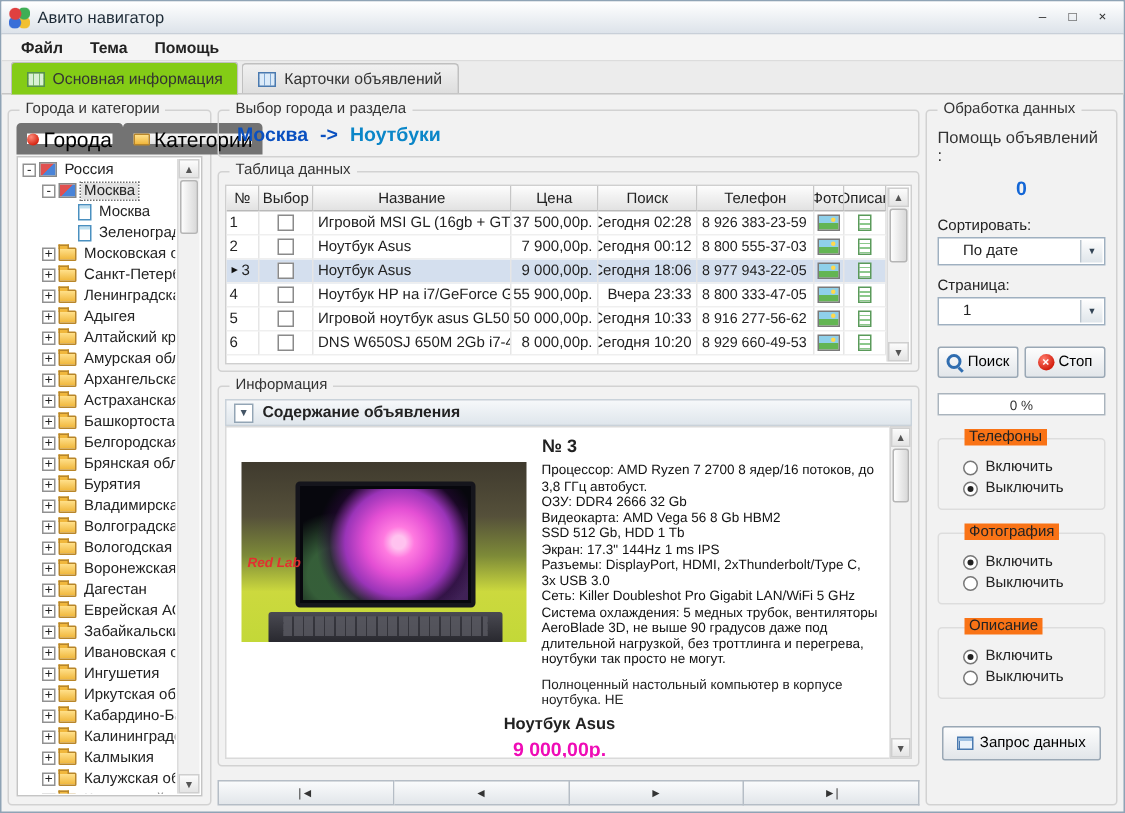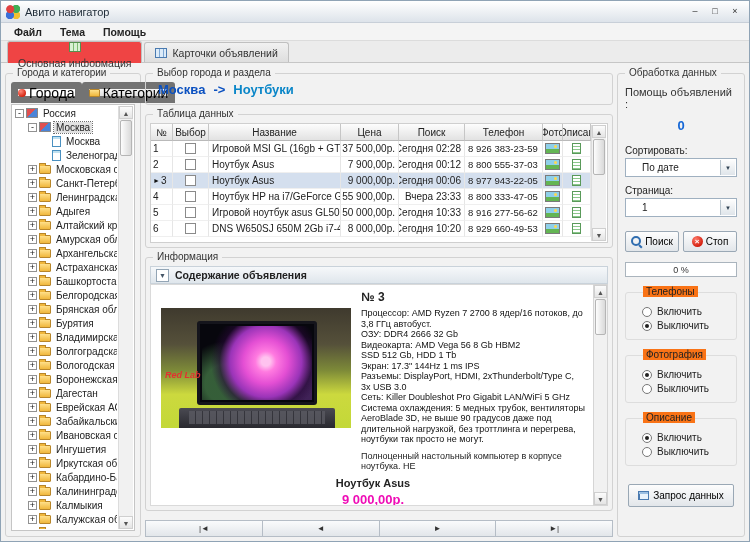--- a/index.html
+++ b/index.html
@@ -26,21 +26,21 @@
 
   
   .menubar { height:18px; flex:none; display:flex; align-items:center; padding:0 4px;
              background:#f4f4f4; border-bottom:1px solid #dcdcdc; }
   .menuitem { padding:1px 9px; font-size:10.5px;font-weight:bold; }
   .tabstrip { height:22px; flex:none; display:flex; align-items:flex-end; padding:0 0 0 6px;
               background:#ececec; border-bottom:1px solid #c6c6c6; gap:2px; }
   .tab { display:inline-flex; align-items:center; gap:5px; height:20px; padding:0 10px;
          border:1px solid #c0c0c0; border-bottom:none; border-radius:3px 3px 0 0;
          background:linear-gradient(#f1f1f1,#dedede); font-size:10.5px; color:#333; }
-  .tab.active { background:#ef4444; height:22px; margin-bottom:-1px;flex-direction:column; }
+  .tab.active { background:#84cc16; height:22px; margin-bottom:-1px; }
   .tabicon { width:12px; height:10px; flex:none; border:1px solid #55904f;
              background:repeating-linear-gradient(90deg,#d9f0d4 0 3px,#7dbb72 3px 4px),
                         repeating-linear-gradient(#d9f0d4 0 3px,#7dbb72 3px 4px); }
   .tabicon.cards { border-color:#4a7ab0;
              background:repeating-linear-gradient(90deg,#dcebf9 0 3px,#7fa8d4 3px 4px),
                         repeating-linear-gradient(#dcebf9 0 3px,#7fa8d4 3px 4px); }
 
   
   .content { flex:1; display:flex; gap:4px; padding:10px 4px 4px; min-height:0; }
   .group { position:relative; border:1px solid #d2d2d2; border-radius:3px; }
@@ -510,21 +510,21 @@
                 <div class="trow selected">
                   <span class="td c-num">
                     <span class="rowmark">►</span>
                     <span>3</span>
                   </span>
                   <span class="td c-sel">
                     <span class="cb"></span>
                   </span>
                   <span class="td c-name">Ноутбук Asus</span>
                   <span class="td c-price">9 000,00р.</span>
-                  <span class="td c-date">Сегодня 00:06</span>
+                  <span class="td c-date">Сегодня 18:06</span>
                   <span class="td c-phone">8 977 943-22-05</span>
                   <span class="td c-photo">
                     <span class="photoicon"></span>
                   </span>
                   <span class="td c-desc">
                     <span class="dsicon"></span>
                   </span>
                 </div>
 
                 <div class="trow">

